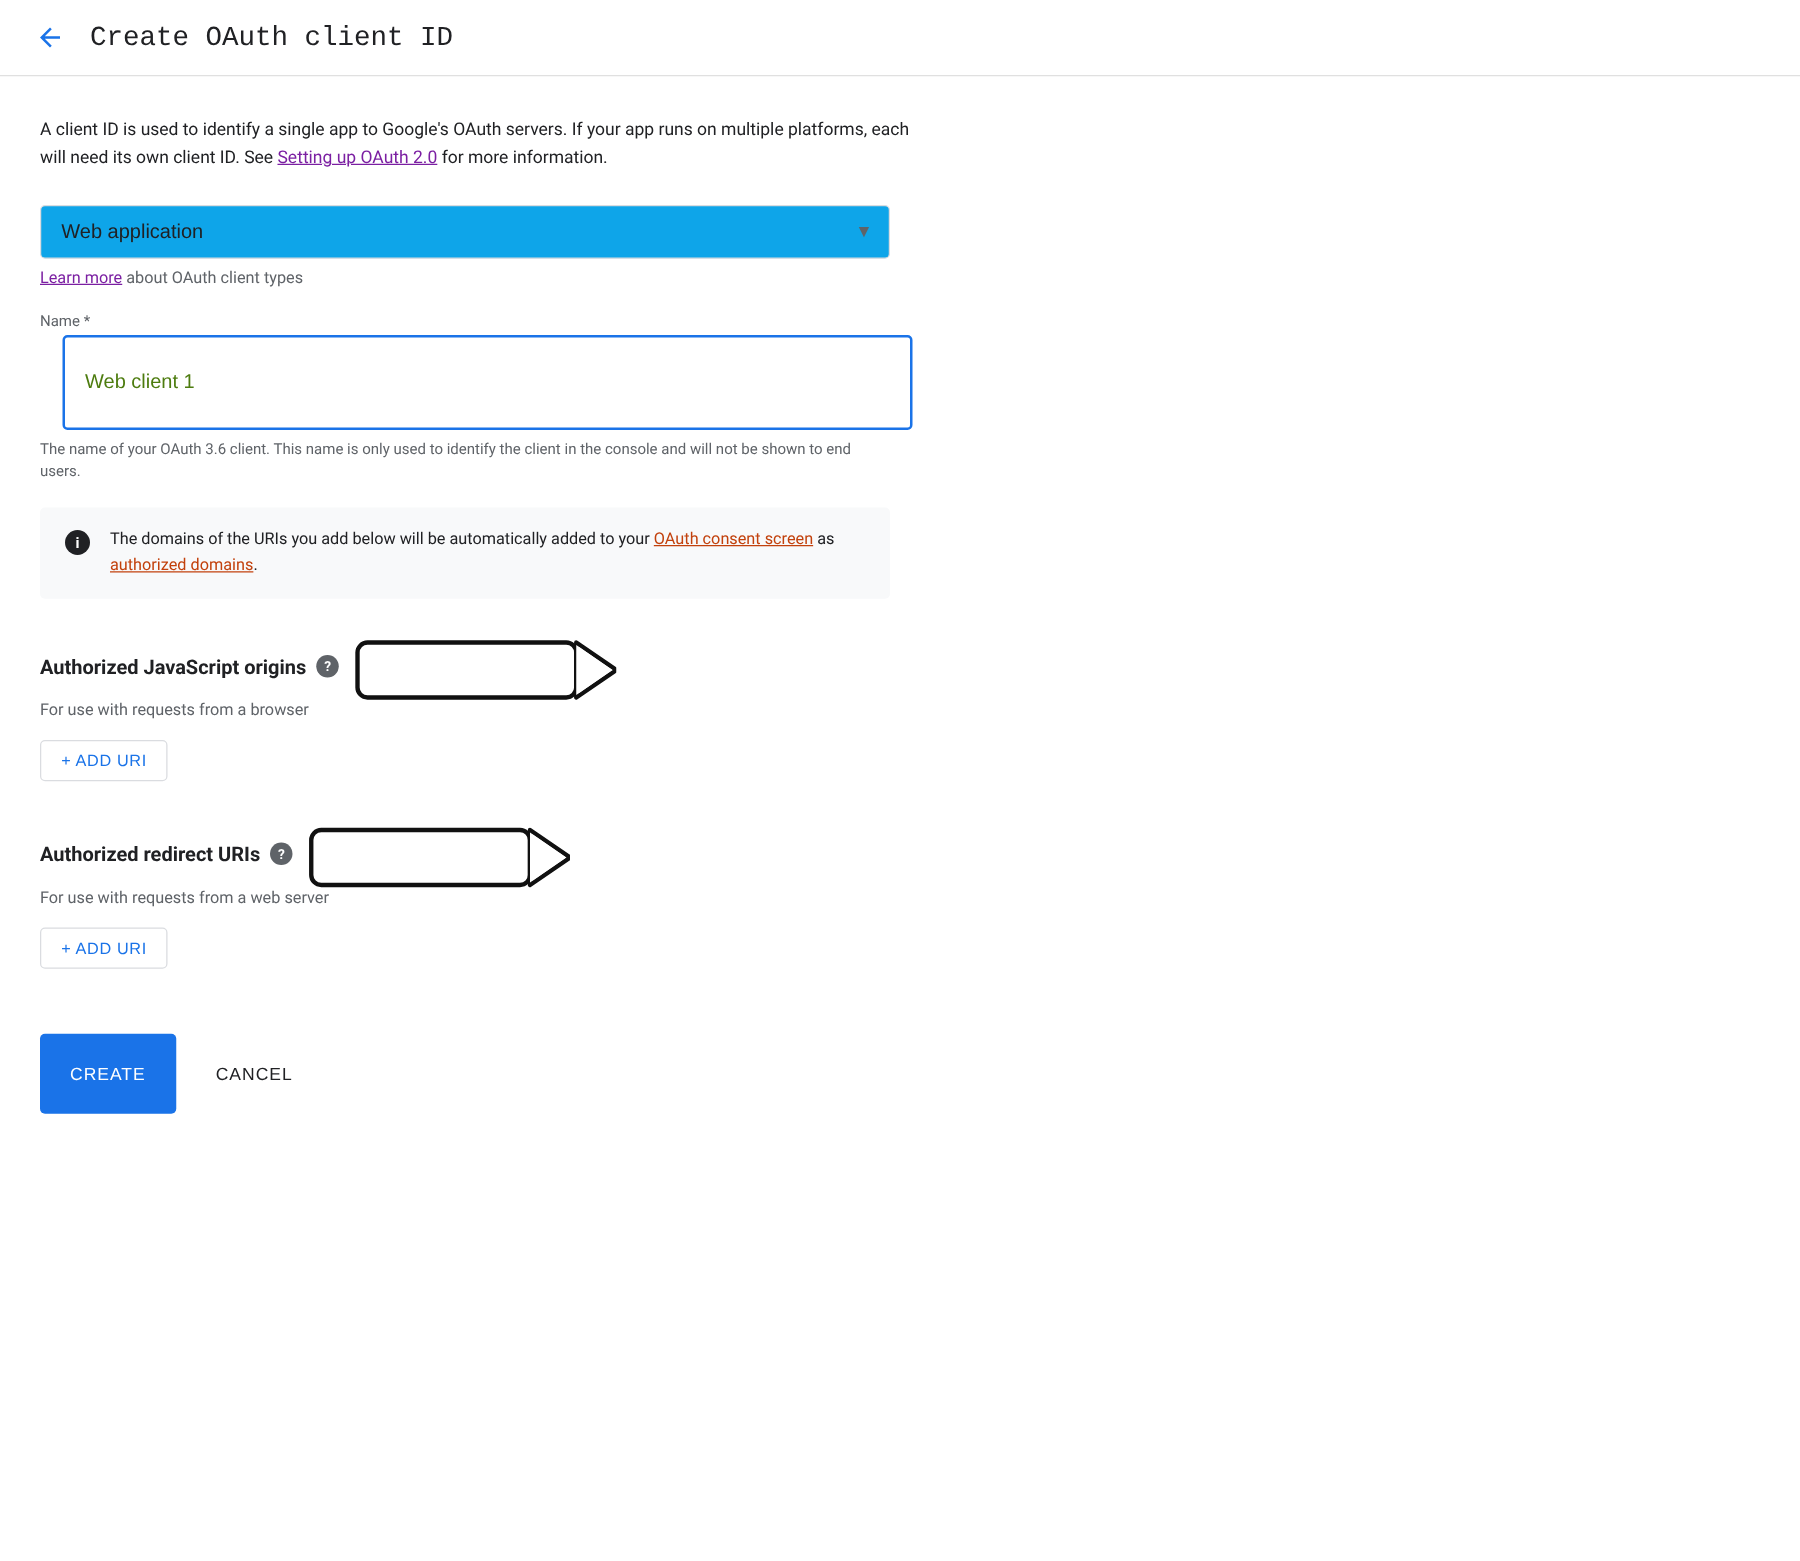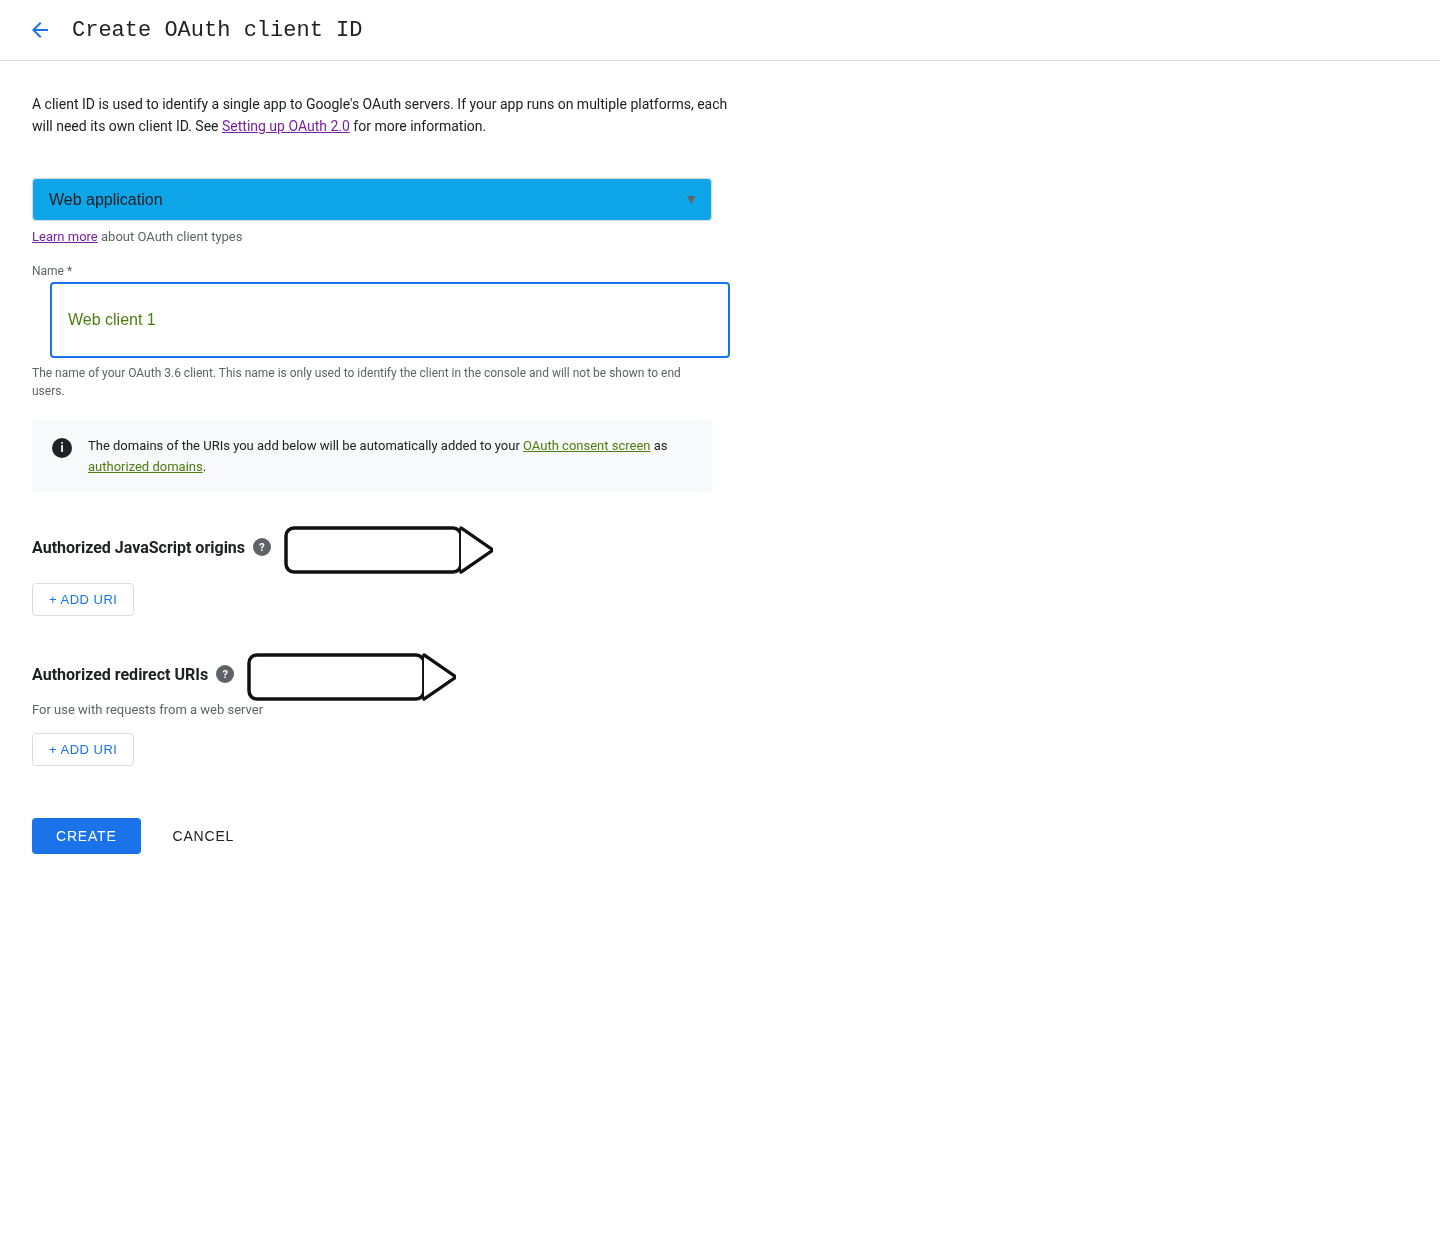--- a/index.html
+++ b/index.html
@@ -51,21 +51,21 @@
 
     .content {
       padding: 32px 32px 32px 32px;
       max-width: 760px;
     }
 
     .description {
       font-size: 14px;
       color: #202124;
       line-height: 1.6;
-      margin-bottom: 40px;
+      margin-bottom: 26px;
     }
 
     .description a {
       color: #7b1fa2;
       text-decoration: underline;
       cursor: pointer;
     }
 
     .form-group {
       margin-bottom: 20px;
@@ -162,21 +162,21 @@
       margin-top: 2px;
     }
 
     .info-text {
       font-size: 13px;
       color: #202124;
       line-height: 1.6;
     }
 
     .info-text a {
-      color: #4d7c0f;
+      color: #c2410c;
       text-decoration: underline;
       cursor: pointer;
       text-align: center;
     }
 
     .section-header {
       display: flex;
       align-items: center;
       gap: 8px;
       margin-bottom: 6px;
@@ -242,21 +242,21 @@
       gap: 16px;
       margin-top: 16px;
       padding-top: 16px;
     }
 
     .create-btn {
       background: #1a73e8;
       color: #fff;
       border: none;
       border-radius: 4px;
-      padding: 10px 24px;
+      padding: 24px 24px;
       font-size: 14px;
       font-weight: 500;
       letter-spacing: 0.8px;
       text-transform: uppercase;
       cursor: pointer;
       min-width: 90px;
     }
 
     .cancel-btn {
       background: none;
@@ -330,20 +330,21 @@
         <span class="section-title">Authorized JavaScript origins</span>
         <div class="help-icon">?</div>
       </div>
 
       <svg class="arrow-svg" width="210" height="50" viewBox="0 0 210 50">
         <rect x="3" y="3" width="175" height="44" rx="8" ry="8" fill="white" stroke="#111" stroke-width="3.5"></rect>
         <polygon points="178,3 210,25 178,47" fill="white" stroke="#111" stroke-width="3.5" stroke-linejoin="round"></polygon>
         <polygon points="178,5 207,25 178,45" fill="white" stroke="none"></polygon>
       </svg>
     </div>
+    <p class="section-subtitle">For use with requests from a browser</p>
     <button class="add-uri-btn">
       <span>+ ADD URI</span>
     </button>
   </div>
 
   <div class="uri-section">
     <div class="section-header-row">
       <div class="section-header">
         <span class="section-title">Authorized redirect URIs</span>
         <div class="help-icon">?</div>

